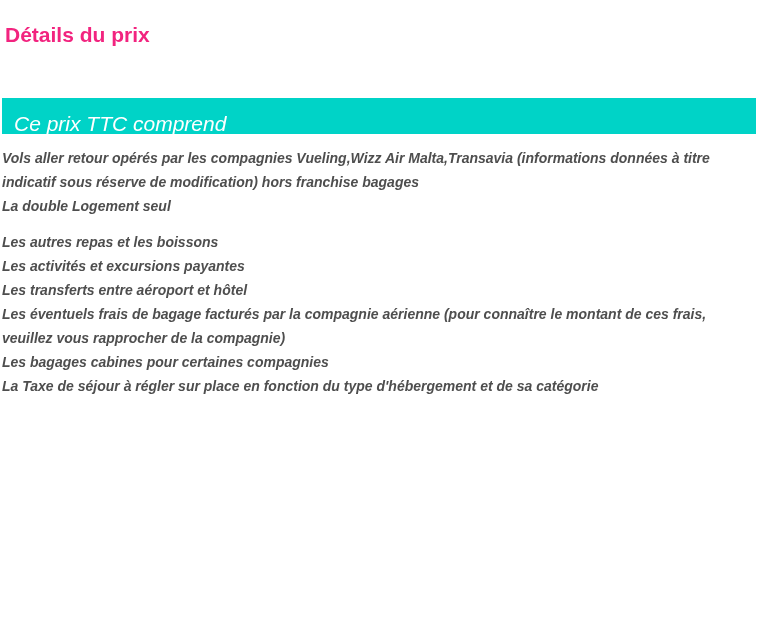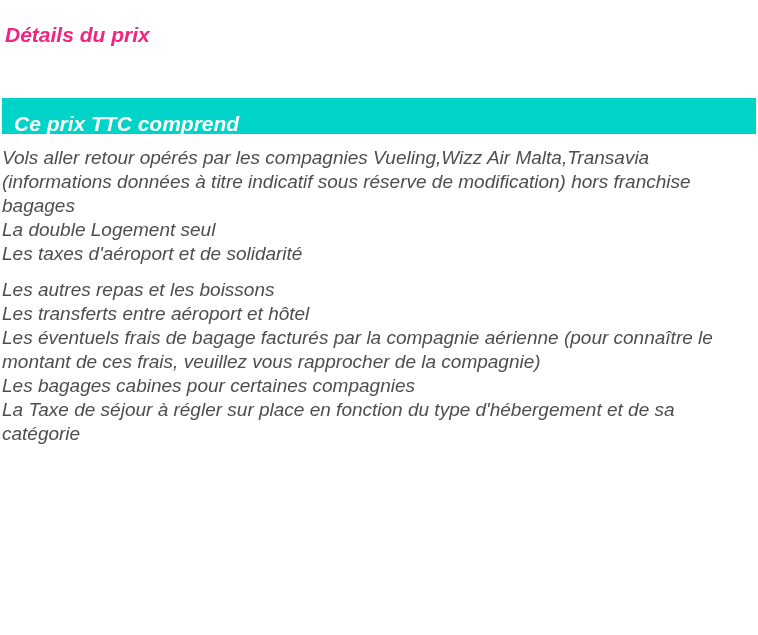--- a/index.html
+++ b/index.html
@@ -16,74 +16,73 @@
   .page {
     width: 758px;
     height: 635px;
     position: relative;
   }
   .page-title {
     margin: 0;
     padding: 22px 0 0 5px;
     font-size: 21px;
     line-height: 26px;
-    font-style: italic;
     font-weight: 700;
     color: var(--accent-pink, #f2247f);
   }
   .section-banner {
     margin: 50px 2px 0 2px;
     height: 36px;
     display: flex;
     align-items: center;
     background: var(--accent-teal, #00d3c7);
   }
   .section-banner .heading-text {
     color: #ffffff;
     font-size: 21px;
     font-style: italic;
-    font-weight: 700;
+    font-weight: 400;
     padding-left: 12px;
     white-space: nowrap;
     margin-top: 16px;
   }
   ul.item-list {
     list-style: none;
     margin: 12px 0 0 0;
     padding: 0 0 0 2px;
   }
   ul.item-list li {
-    font-size: 19px;
+    font-size: 14px;
     line-height: 24px;
     font-style: italic;
-    font-weight: 400;
+    font-weight: 700;
     color: var(--text-gray, #4e4e4e);
   }
 </style>
 </head>
 <body>
 
 <div class="page">
 
   <h1 class="page-title">Détails du prix</h1>
 
   <section>
     <div class="section-banner">
       <span class="heading-text">Ce prix TTC comprend</span>
     </div>
     <ul class="item-list">
       <li>Vols aller retour opérés par les compagnies Vueling,Wizz Air Malta,Transavia (informations données à titre indicatif sous réserve de modification) hors franchise bagages</li>
       <li>La double Logement seul</li>
-      <li>Les taxes d'aéroport et de solidarité</li>
     </ul>
   </section>
 
   <section>
     <ul class="item-list">
       <li>Les autres repas et les boissons</li>
+      <li>Les activités et excursions payantes</li>
       <li>Les transferts entre aéroport et hôtel</li>
       <li>Les éventuels frais de bagage facturés par la compagnie aérienne (pour connaître le montant de ces frais, veuillez vous rapprocher de la compagnie)</li>
       <li>Les bagages cabines pour certaines compagnies</li>
       <li>La Taxe de séjour à régler sur place en fonction du type d'hébergement et de sa catégorie</li>
     </ul>
   </section>
 
 </div>
 
 </body></html>

